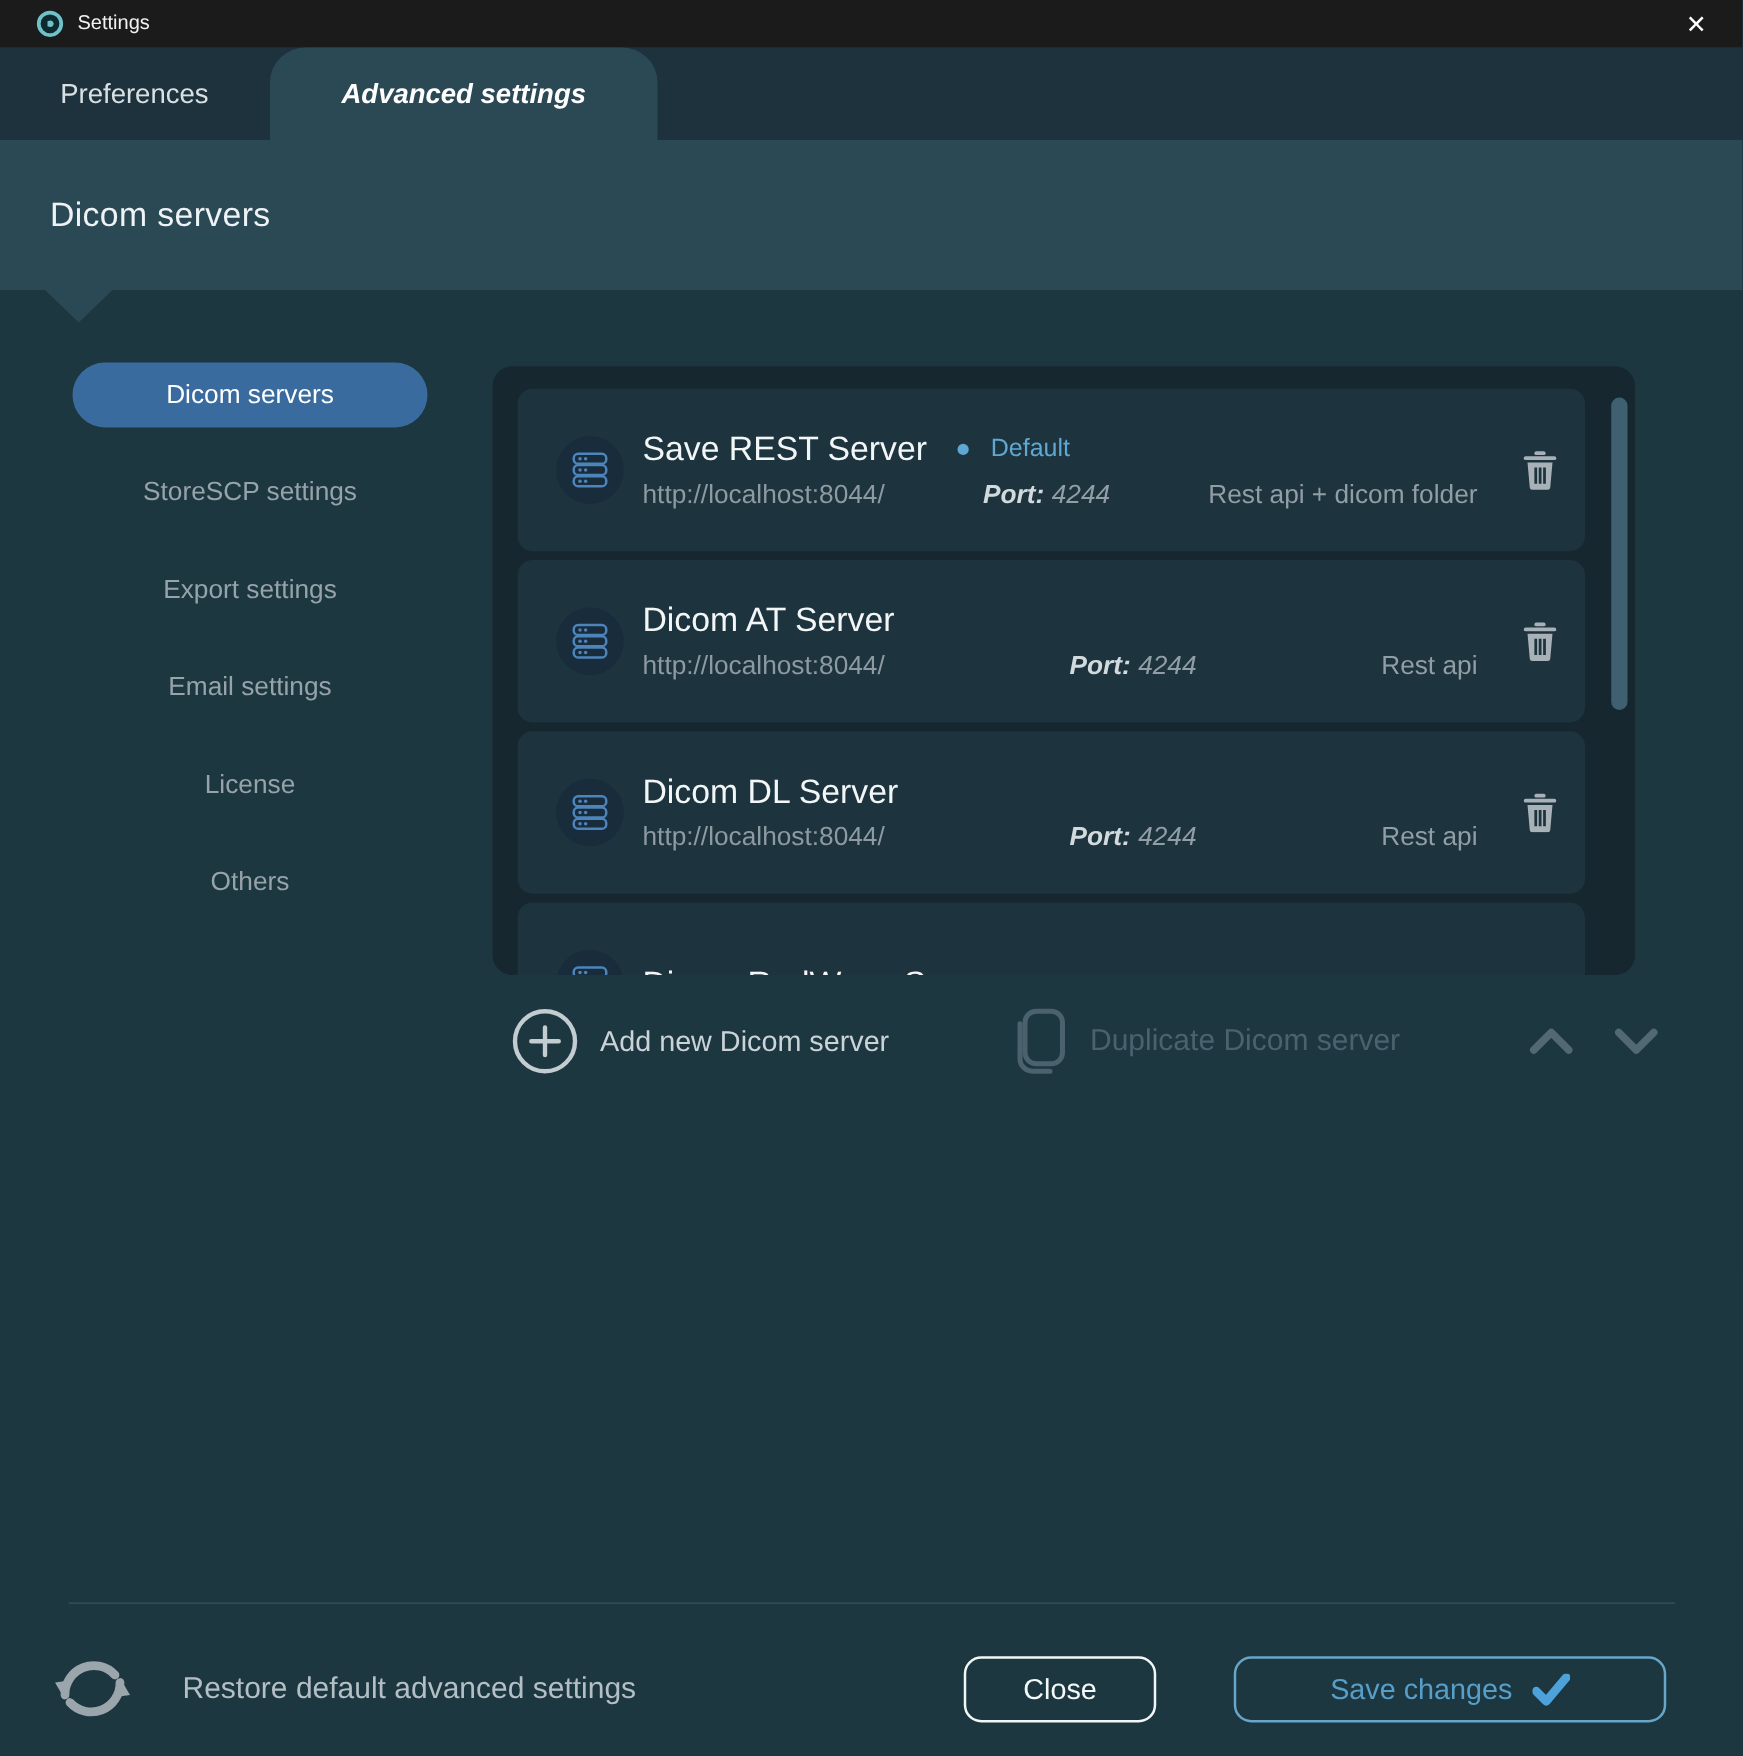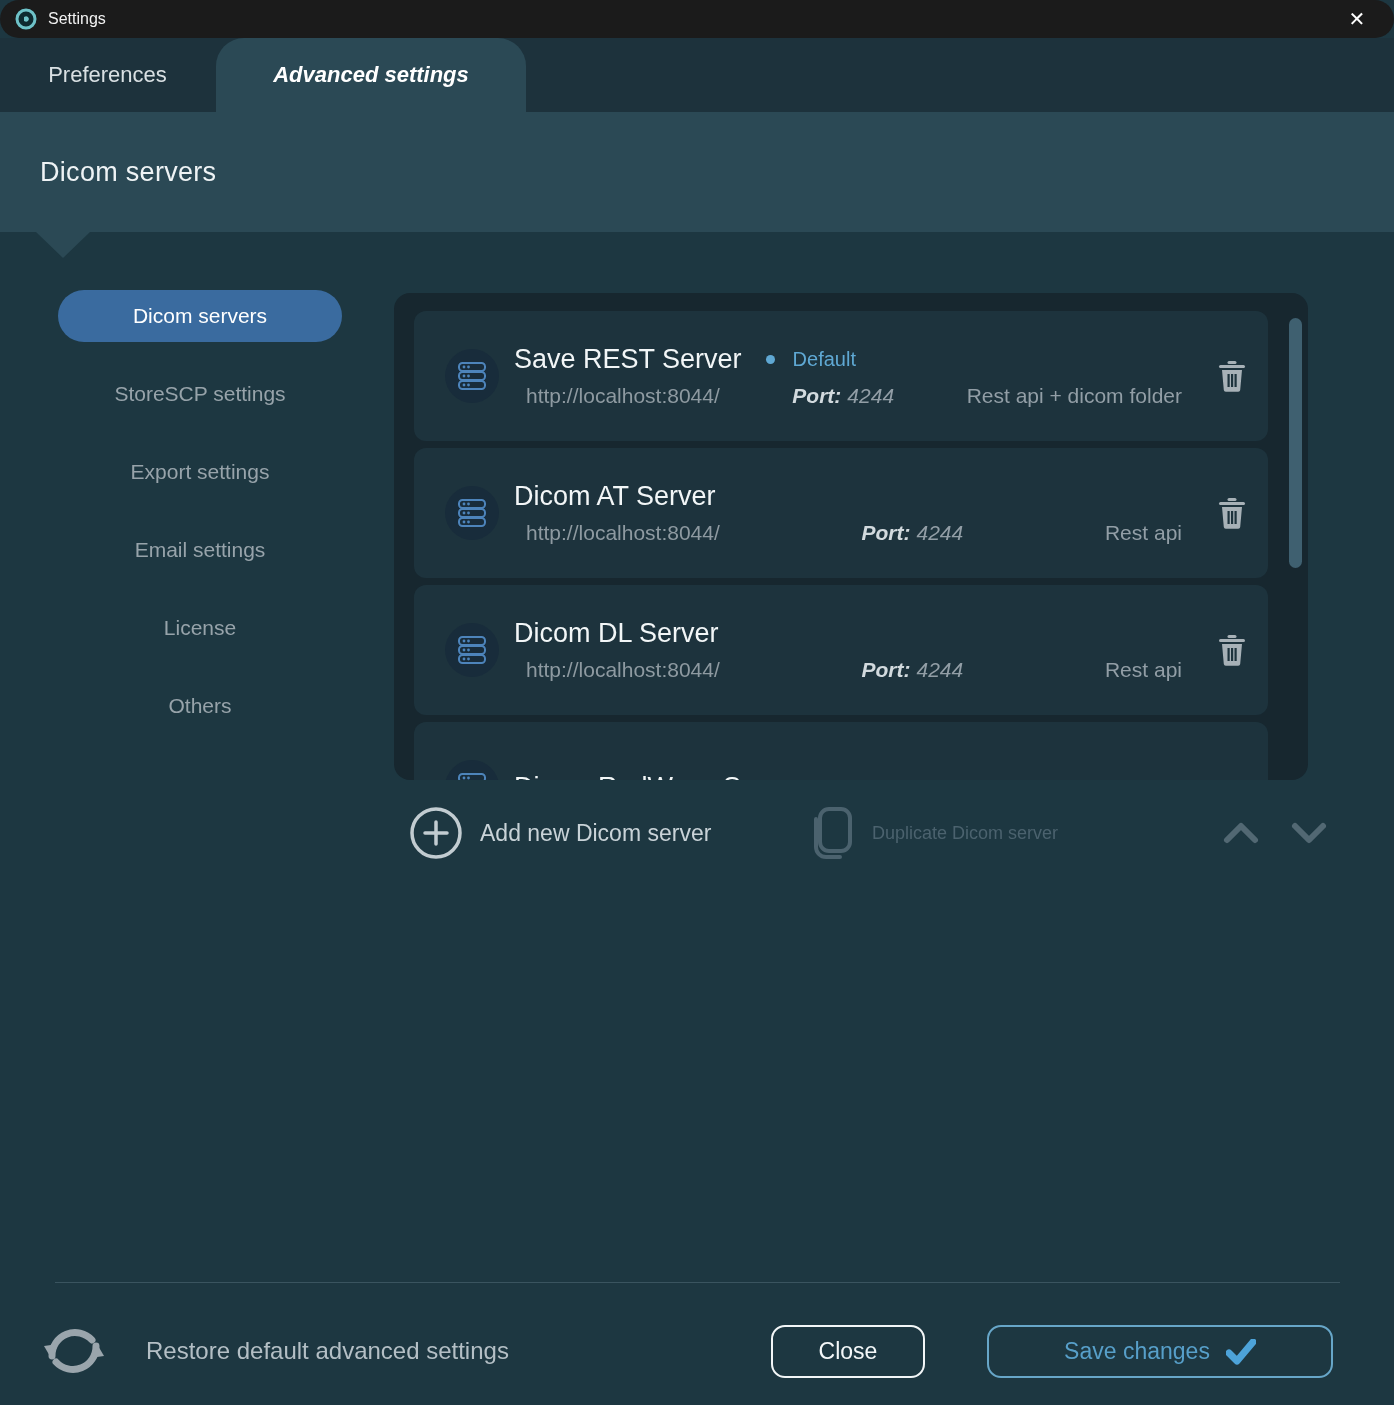--- a/index.html
+++ b/index.html
@@ -7,21 +7,21 @@
   body {
     font-family:"Liberation Sans","DejaVu Sans",sans-serif;
     background:#1d3741; overflow:hidden;
     -webkit-font-smoothing:antialiased;
   }
   .window { position:relative; width:1394px; height:1405px; background:#1d3741; }
 
   
   .titlebar {
     position:absolute; left:0; top:0; width:100%; height:38px;
-    background:#1b1b1b; display:flex; align-items:center; padding:0 14px;border-radius:19px;
+    background:#1b1b1b; display:flex; align-items:center; padding:0 28px;
   }
   .app-icon { width:24px; height:24px; margin-right:10px; flex:0 0 auto; }
   .titlebar-text { color:#f2f2f2; font-size:16px; }
   .titlebar-close {
     position:absolute; right:14px; top:0; width:46px; height:38px;
     display:flex; align-items:center; justify-content:center;
     color:#ffffff; font-size:20px; font-weight:300; cursor:default;
   }
 
   
@@ -75,21 +75,21 @@
   .srv-body { flex:1; min-width:0; }
   .srv-title-line { display:flex; align-items:center; }
   .srv-name { color:#f2f6f7; font-size:27px; font-weight:400; }
   .srv-default { display:flex; align-items:center; margin-left:24px; }
   .srv-default .dot {
     width:9px; height:9px; border-radius:50%; background:#5fa8d3; margin-right:18px;
   }
   .srv-default .lbl { color:#5fa8d3; font-size:20px; }
   .srv-sub {
     display:flex; align-items:center; justify-content:space-between;
-    margin-top:9px; padding-right:60px;margin-left:12px;
+    margin-top:9px; padding-right:60px;
   }
   .srv-url { color:#8e9aa1; font-size:21px; }
   .srv-port { font-size:21px; color:#929ea6; white-space:nowrap;font-style:italic; }
   .srv-port b { color:#d2dade; font-weight:bold; margin-right:6px; }
   .srv-type { color:#929ea6; font-size:21px; white-space:nowrap; }
   .trash-btn { position:absolute; right:22px; top:50%; transform:translateY(-50%); width:28px; height:32px; cursor:default; }
 
   .scrollbar-thumb {
     position:absolute; right:6px; top:25px; width:13px; height:250px;
     border-radius:7px; background:#3f6070;
@@ -99,21 +99,21 @@
   .actions { position:absolute; left:394px; top:805px; width:950px; height:66px; }
   .add-btn {
     position:absolute; left:14px; top:0; display:flex; align-items:center; cursor:default;
   }
   .add-btn .icon { width:56px; height:56px; margin-right:16px; }
   .add-btn .lbl { color:#c9d3d8; font-size:23px; }
   .dup-btn {
     position:absolute; left:410px; top:0; display:flex; align-items:center; cursor:default;
   }
   .dup-btn .icon { width:54px; height:56px; margin-right:14px; }
-  .dup-btn .lbl { color:#4b626e; font-size:18px; }
+  .dup-btn .lbl { color:#4b626e; font-size:24px; }
   .chevron { position:absolute; top:8px; width:38px; height:40px; cursor:default; }
   .chevron-up { left:828px; }
   .chevron-down { left:896px; }
 
   
   .footer-divider {
     position:absolute; left:55px; top:1282px; width:1285px; height:1px; background:#3a545f;
   }
   .restore-btn {
     position:absolute; left:42px; top:1318px; display:flex; align-items:center; cursor:default;gap:12px;

